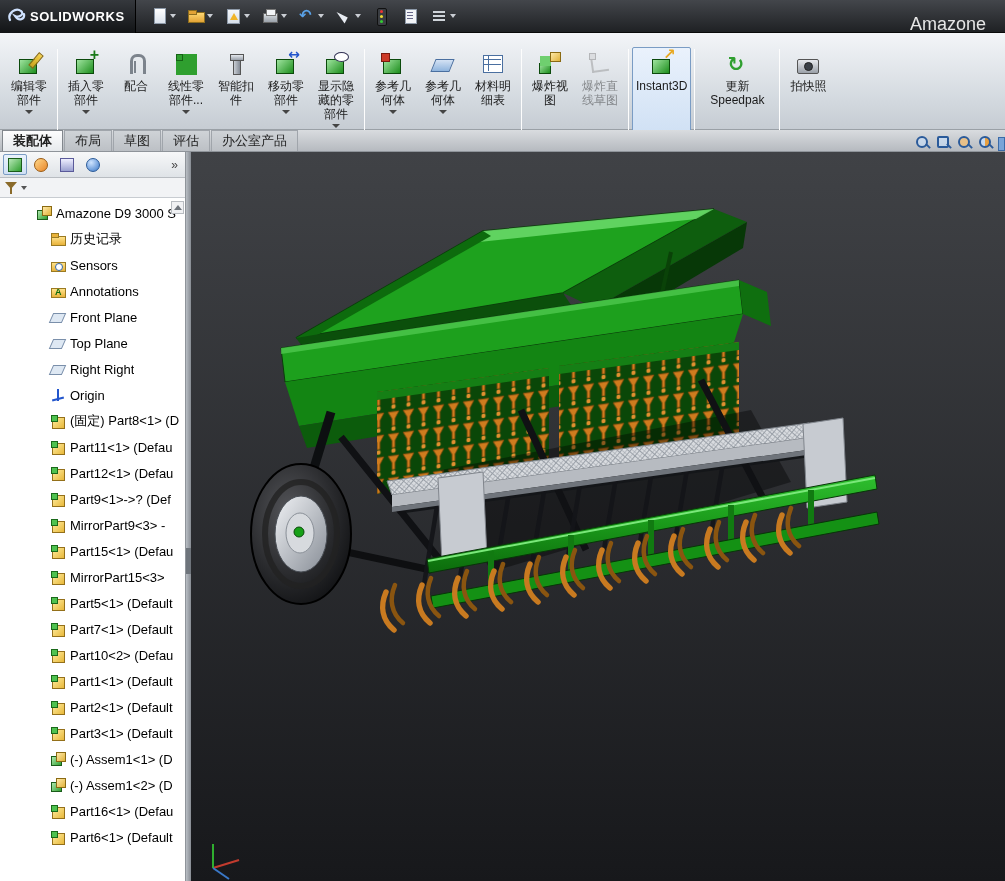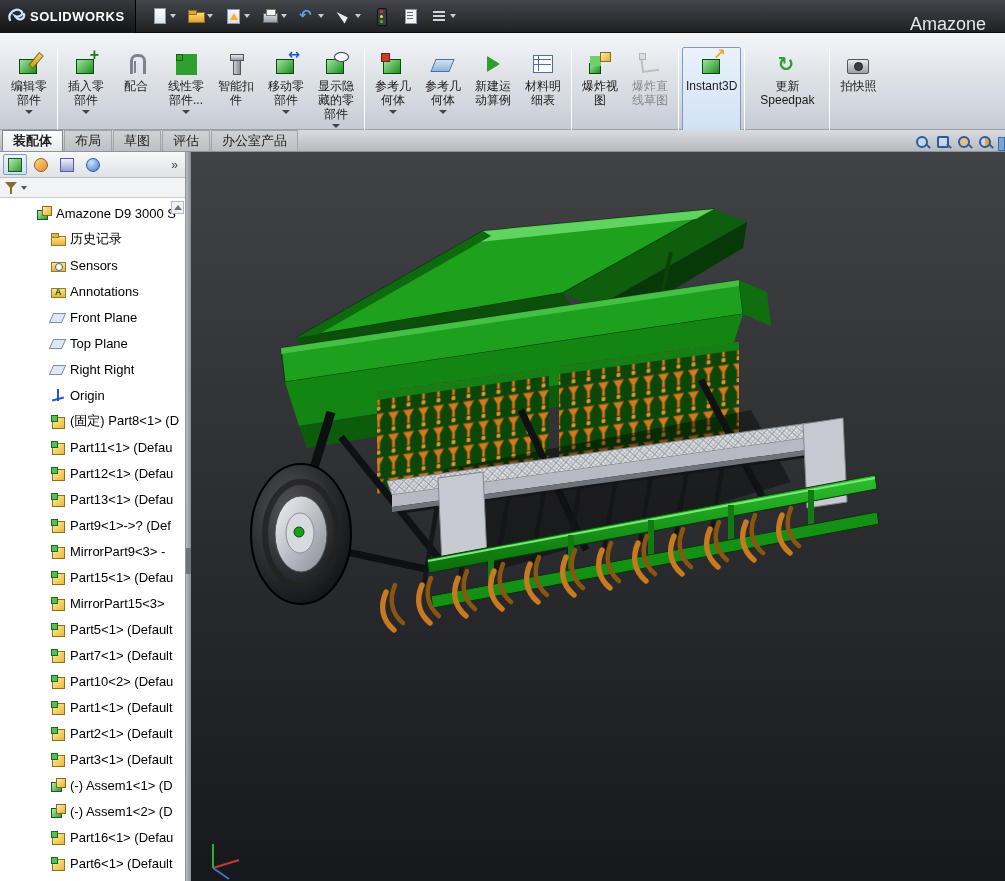--- a/index.html
+++ b/index.html
@@ -238,24 +238,20 @@
         <span class="ric ric-assembly-features"></span>
         <span class="rlabel">参考几何体</span>
         <span class="rdd"></span>
       </div>
       <div class="rbtn">
         <span class="ric ric-reference-geometry"></span>
         <span class="rlabel">参考几何体</span>
         <span class="rdd"></span>
       </div>
       <div class="rbtn">
-        <span class="ric ric-new-motion-study"></span>
-        <span class="rlabel">新建运动算例</span>
-      </div>
-      <div class="rbtn">
         <span class="ric ric-bill-of-materials"></span>
         <span class="rlabel">材料明细表</span>
       </div>
       <div class="rsep"></div>
       <div class="rbtn">
         <span class="ric ric-exploded-view"></span>
         <span class="rlabel">爆炸视图</span>
       </div>
       <div class="rbtn disabled">
         <span class="ric ric-explode-line-sketch"></span>
@@ -349,24 +345,20 @@
             <span class="tic tic-part"></span>
             <span class="tlabel">(固定) Part8&lt;1&gt; (D</span>
           </div>
           <div class="trow">
             <span class="tic tic-part"></span>
             <span class="tlabel">Part11&lt;1&gt; (Defau</span>
           </div>
           <div class="trow">
             <span class="tic tic-part"></span>
             <span class="tlabel">Part12&lt;1&gt; (Defau</span>
-          </div>
-          <div class="trow">
-            <span class="tic tic-part"></span>
-            <span class="tlabel">Part13&lt;1&gt; (Defau</span>
           </div>
           <div class="trow">
             <span class="tic tic-part"></span>
             <span class="tlabel">Part9&lt;1&gt;-&gt;? (Def</span>
           </div>
           <div class="trow">
             <span class="tic tic-part"></span>
             <span class="tlabel">MirrorPart9&lt;3&gt; -</span>
           </div>
           <div class="trow">

